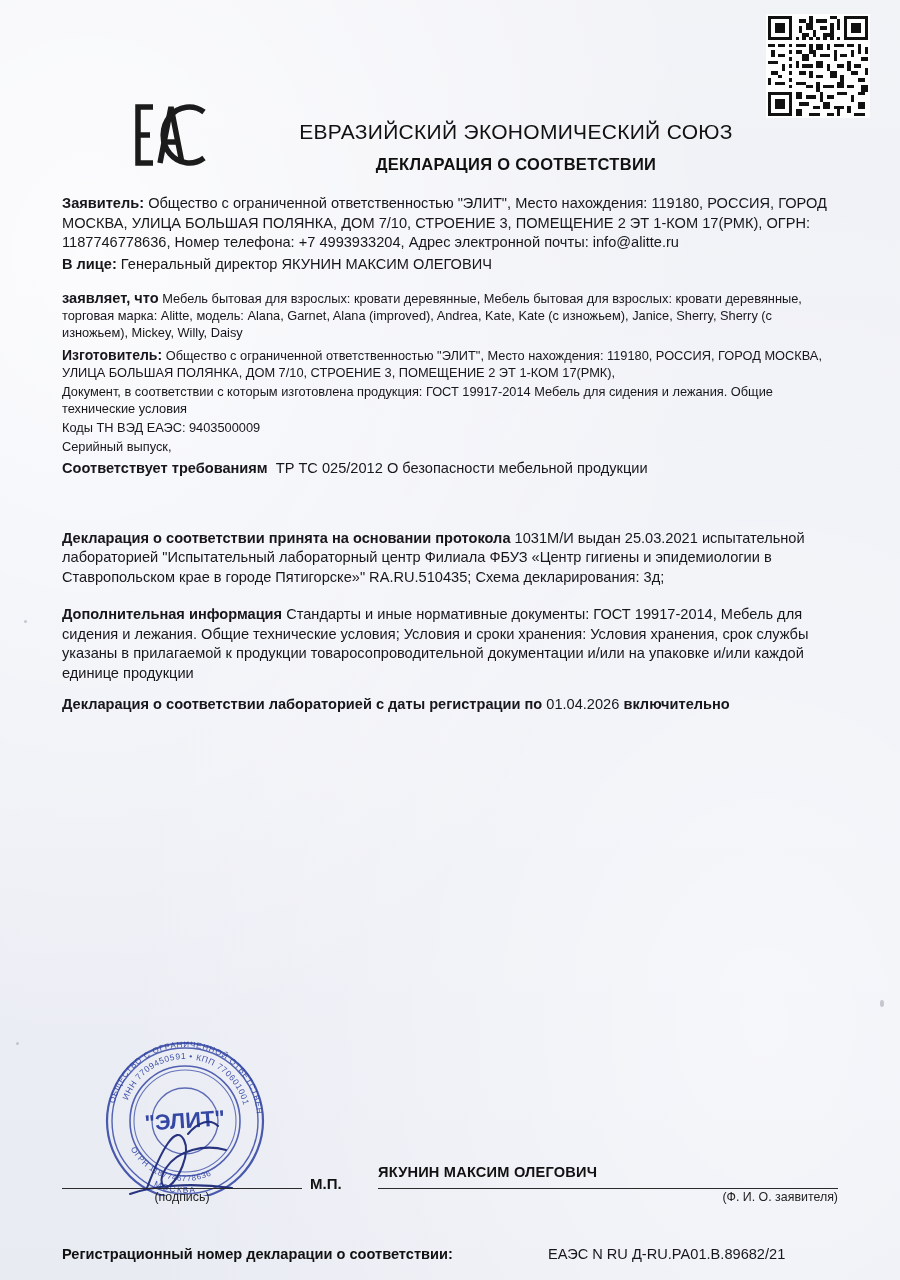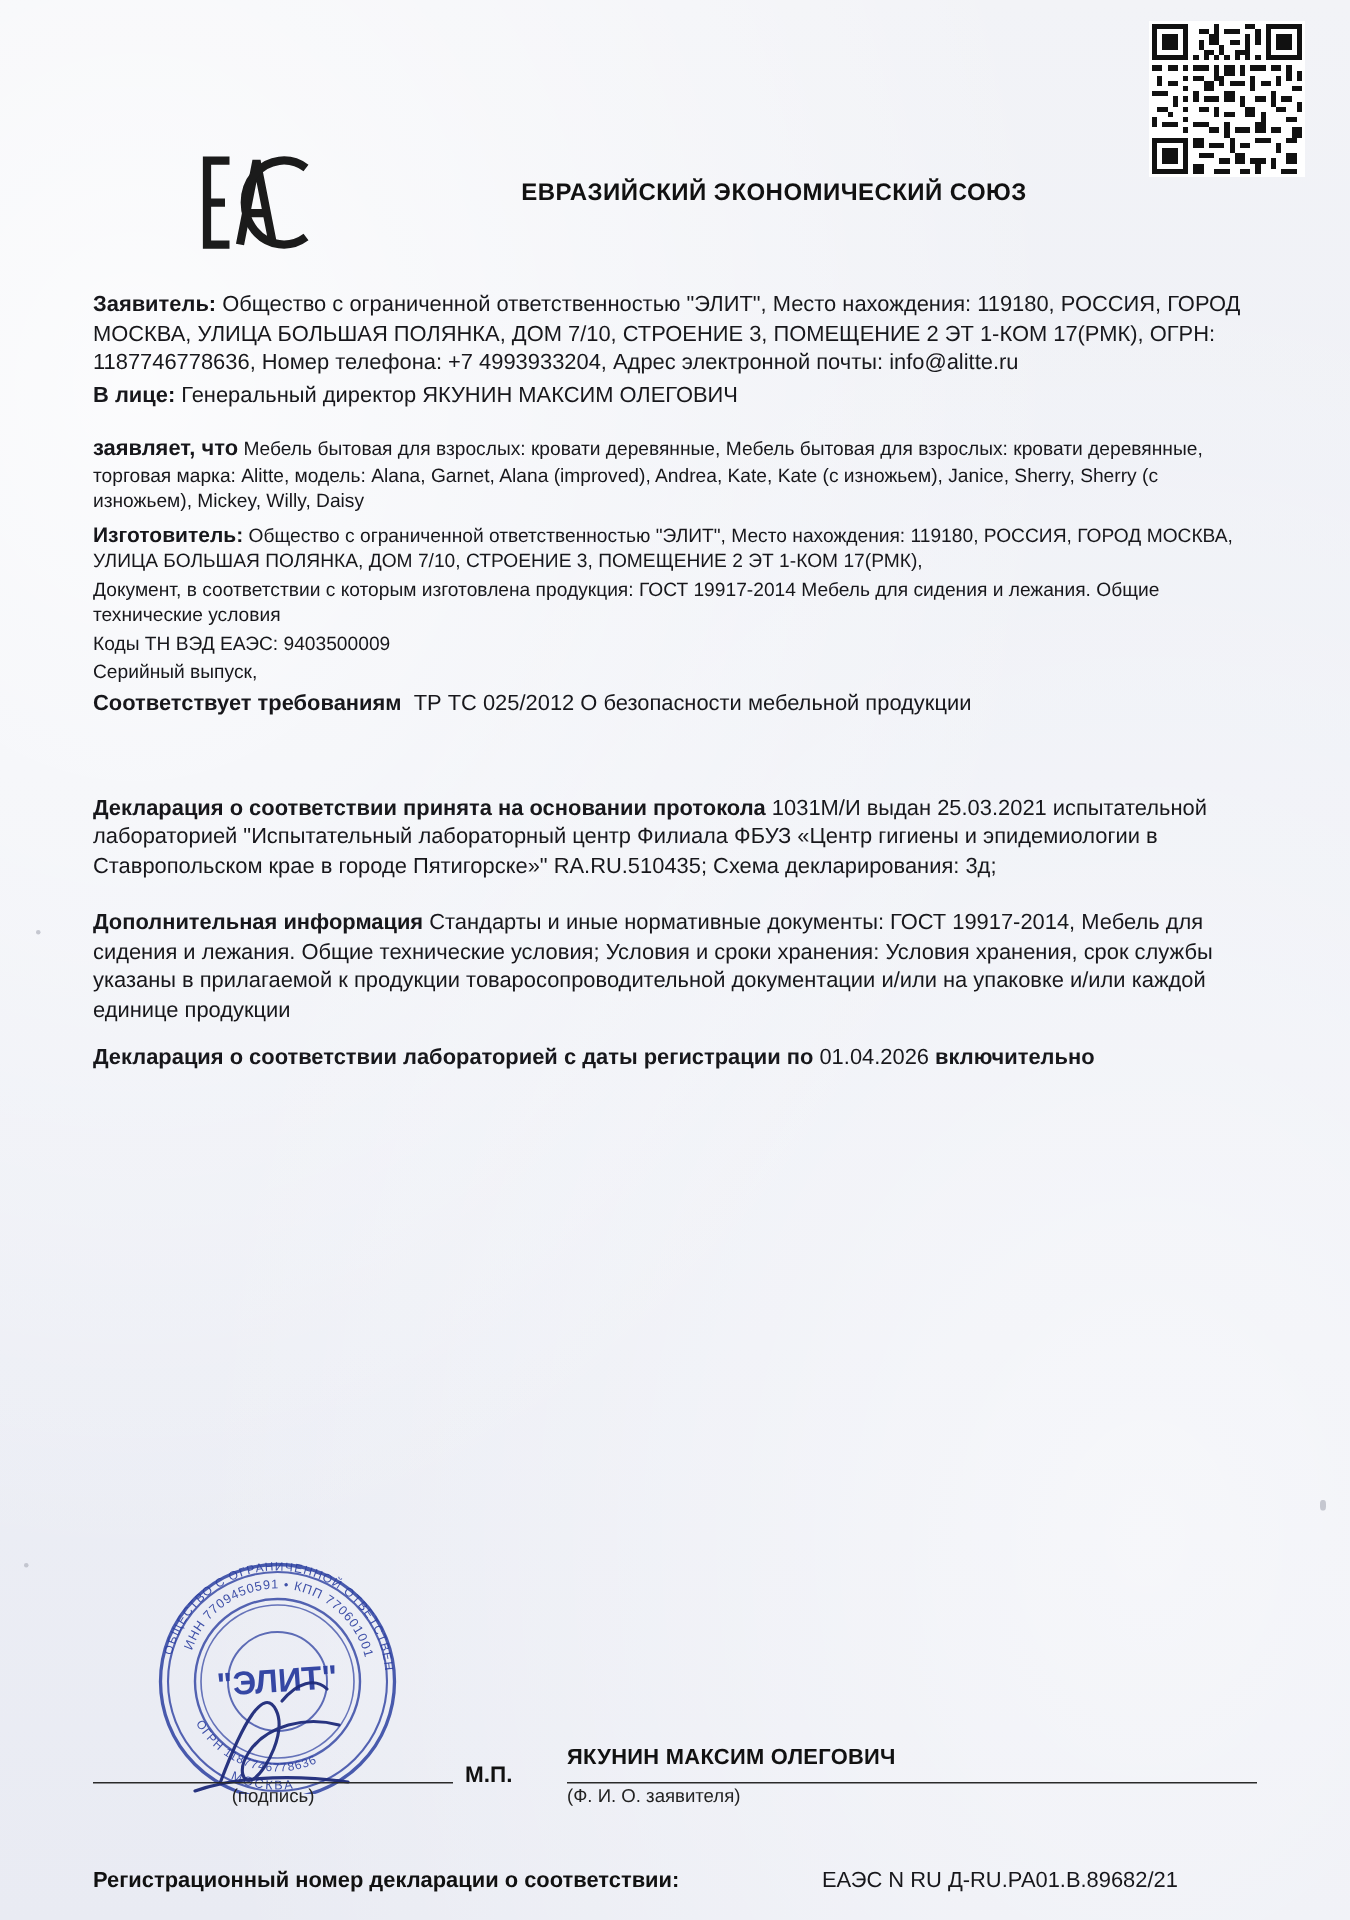--- a/index.html
+++ b/index.html
@@ -59,22 +59,22 @@
 
   
   .title-block {
     position: absolute;
     top: 120px;
     left: 236px;
     width: 560px;
     text-align: center;
   }
   .title-main {
-    font-size: 16px;
-    font-weight: bold;
+    font-size: 21px;
+    font-weight: normal;
     letter-spacing: 0.3px;
     color: #111;
   }
   .title-sub {
     margin-top: 11px;
     font-size: 16.5px;
     font-weight: bold;
     letter-spacing: 0.3px;
     color: #111;
   }
@@ -158,21 +158,21 @@
     width: 240px;
     text-align: center;
     font-size: 12.4px;
     color: #222;
   }
   .sig-cap-right {
     position: absolute;
     left: 378px;
     top: 38px;
     width: 460px;
-    text-align: left;
+    text-align: right;
     font-size: 12.4px;
     color: #222;
   }
 
   
   .footer {
     position: absolute;
     left: 62px;
     top: 1216px;
     width: 790px;
@@ -346,20 +346,21 @@
           <path d="M27 59 L38 3 L49 59"></path>
           <path d="M31 38 H45"></path>
 
           <path d="M71 8 A26 28 0 1 0 71 54"></path>
         </g>
       </svg>
     </div>
 
     <div class="title-block">
       <div class="title-main">ЕВРАЗИЙСКИЙ ЭКОНОМИЧЕСКИЙ СОЮЗ</div>
+      <div class="title-sub">ДЕКЛАРАЦИЯ О СООТВЕТСТВИИ</div>
     </div>
 
     <div class="body">
 
       <p class="para">
         <span class="lbl">Заявитель:</span>
         <span>Общество с ограниченной ответственностью "ЭЛИТ", Место нахождения: 119180, РОССИЯ, ГОРОД МОСКВА, УЛИЦА БОЛЬШАЯ ПОЛЯНКА, ДОМ 7/10, СТРОЕНИЕ 3, ПОМЕЩЕНИЕ 2 ЭТ 1-КОМ 17(РМК), ОГРН: 1187746778636, Номер телефона: +7 4993933204, Адрес электронной почты: info@alitte.ru</span>
       </p>
 
       <p class="para">

